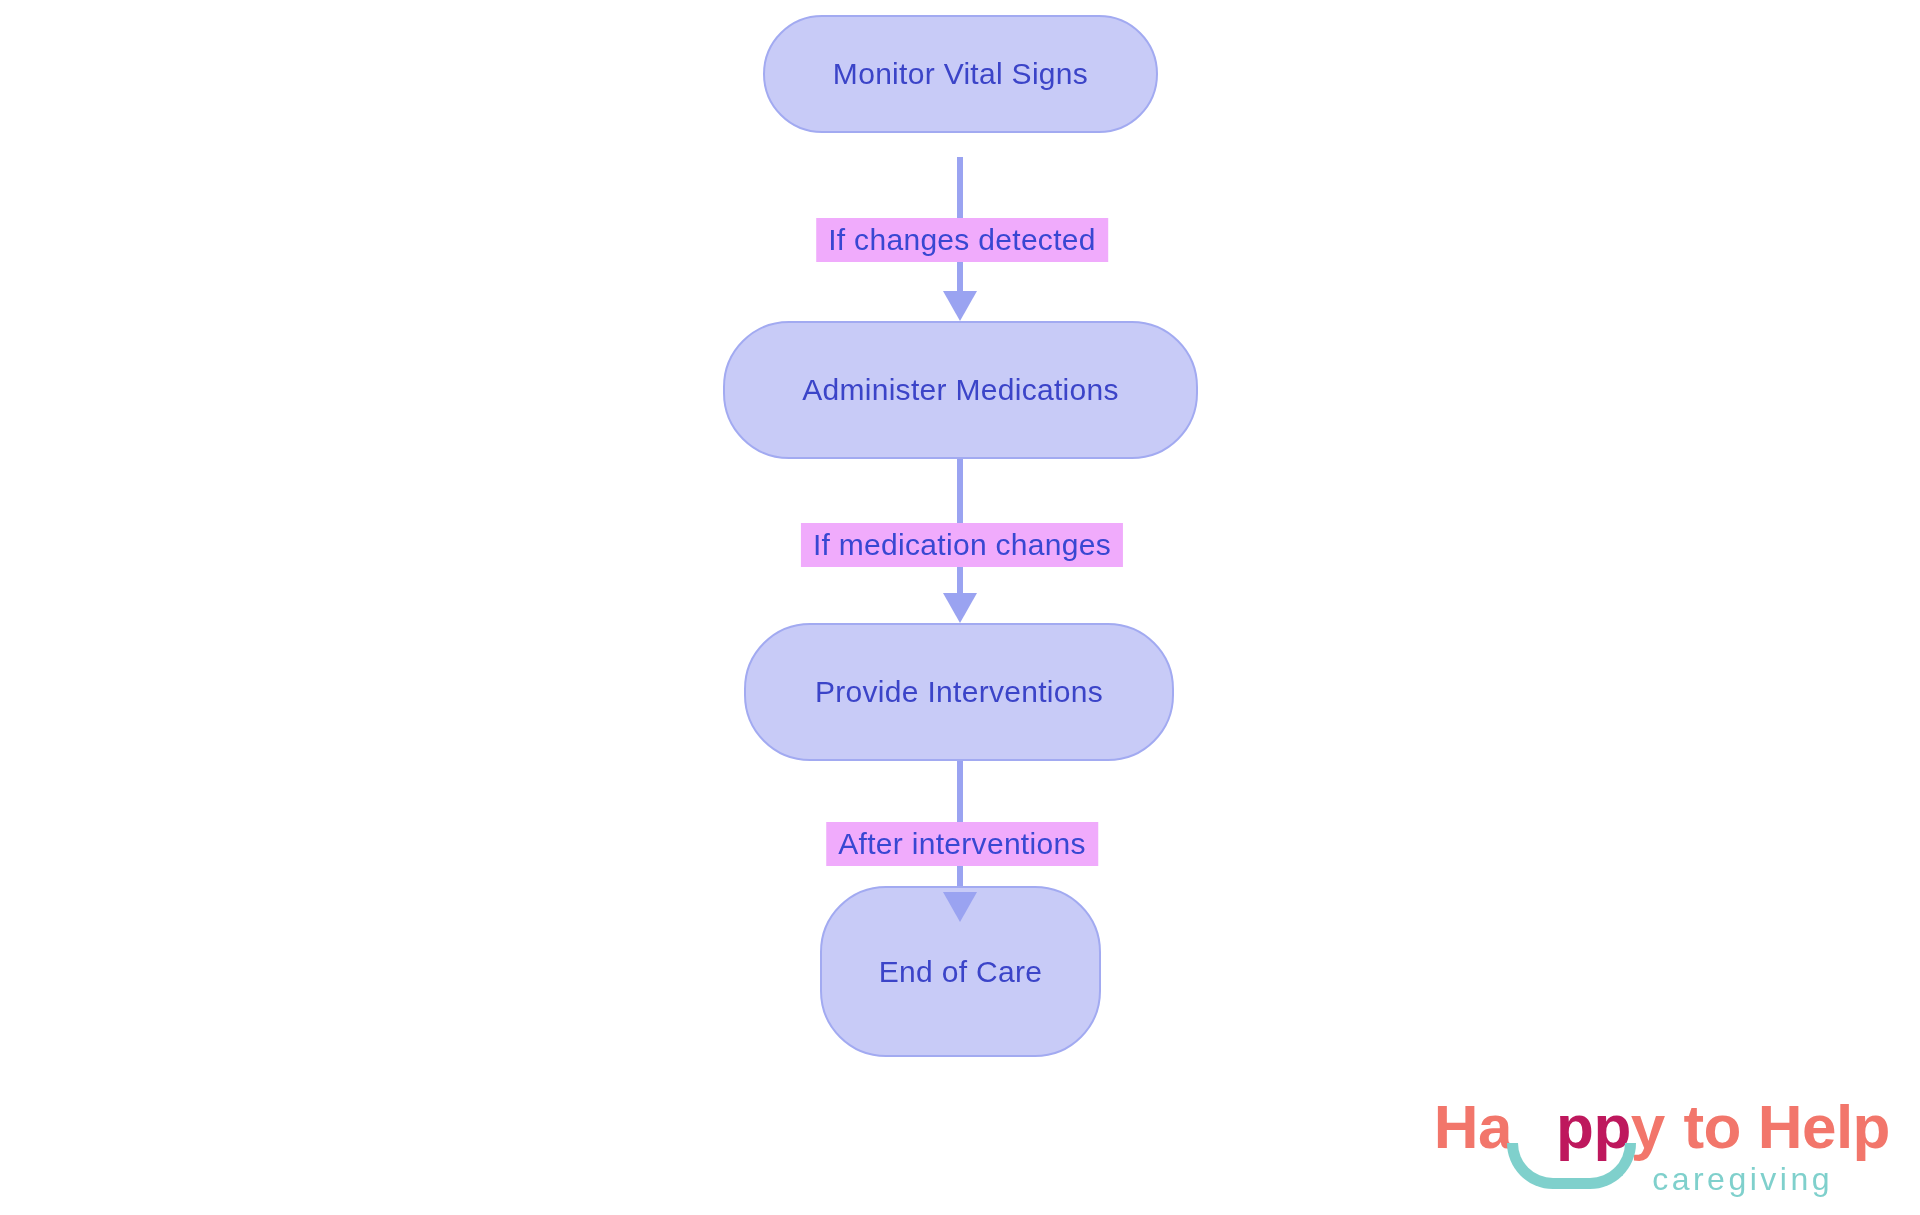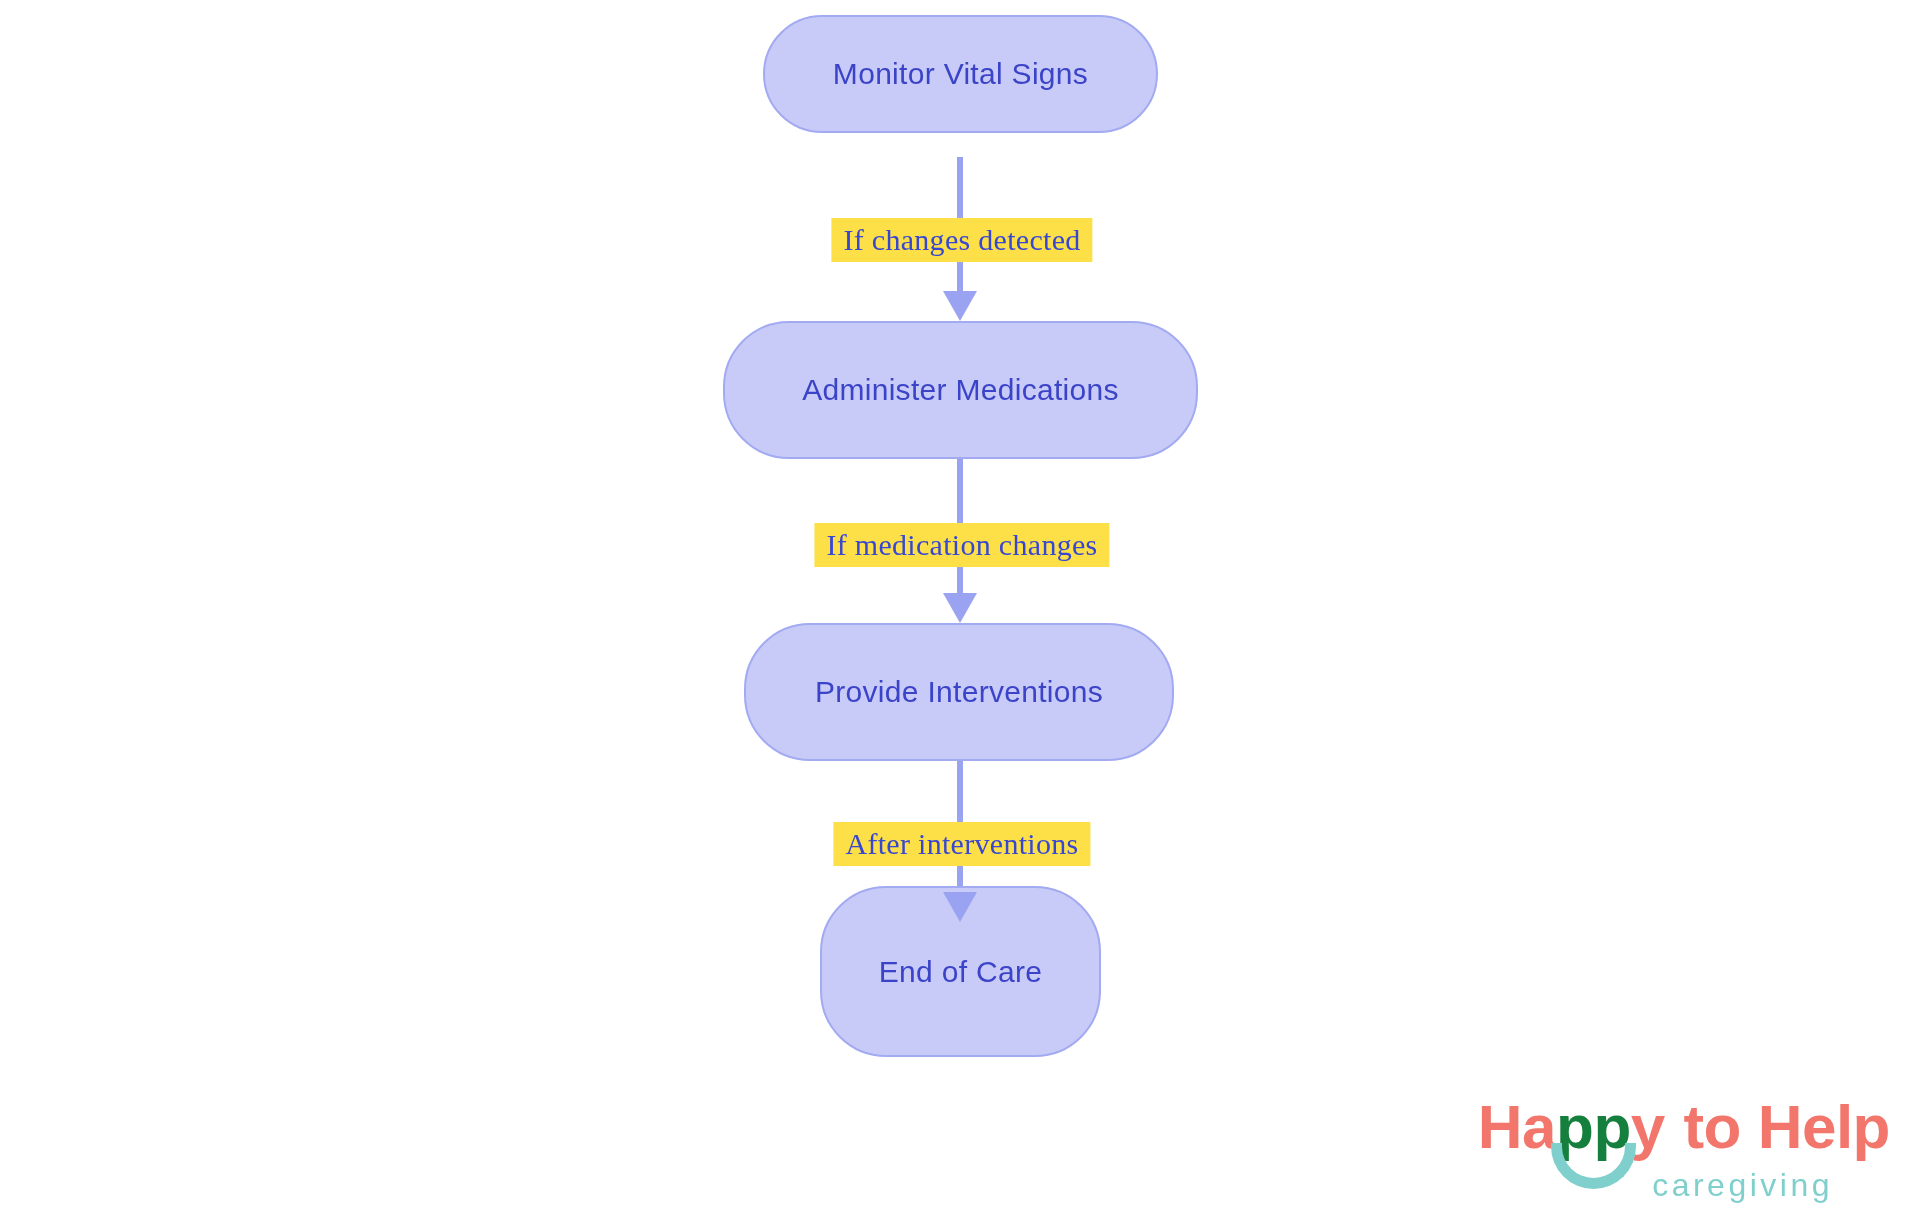--- a/index.html
+++ b/index.html
@@ -36,42 +36,42 @@
   .arrowhead {
     position: absolute; left: 943px; width: 0; height: 0;
     border-left: 17px solid transparent; border-right: 17px solid transparent;
     border-top: 30px solid #9aa3f1; z-index: 1;
   }
   .a1 { top: 291px; } .a2 { top: 593px; } .a3 { top: 892px; }
 
   
   .edge-label {
     position: absolute; left: 962px; transform: translate(-50%, -50%);
-    background: #fde047; padding: 5px 12px;
+    background: #f0abfc; padding: 5px 12px;
     color: #3847d2; font-size: 30px; letter-spacing: 0.3px;
-    white-space: nowrap; z-index: 2; font-family: Liberation Serif, serif;
+    white-space: nowrap; z-index: 2;
   }
   .l1 { top: 240px; } .l2 { top: 545px; } .l3 { top: 844px; text-align: center; }
 
   
   .logo { position: absolute; top: 1096px; right: 30px; text-align: right; z-index: 3; }
   .logo-main {
     font-size: 62px; font-weight: bold; color: #f2766b;
     line-height: 1; white-space: nowrap; letter-spacing: -0.5px;
   }
-  .logo .teal-text { color: #15803d; }
+  .logo .teal-text { color: #be185d; margin-left: 44px; }
   .pp { position: relative; display: inline-block; color: #7fd0cc; }
   .smile {
     position: absolute; left: -5px; right: -5px; top: 0.76em; height: 0.74em;
     border: 11px solid #7fd0cc; border-top: none;
     border-radius: 0 0 999px 999px; box-sizing: border-box;
   }
   .to-help { margin-left: 0.30em; }
   .logo-tagline {
-    margin-top: 11px; padding-right: 57px;
+    margin-top: 5px; padding-right: 57px;
     font-size: 32px; letter-spacing: 3.5px; line-height: 1;
     color: #7fd0cc; white-space: nowrap;
   }
 </style>
 </head>
 <body>
 
 <div class="canvas">
 
   <div class="node n1">

